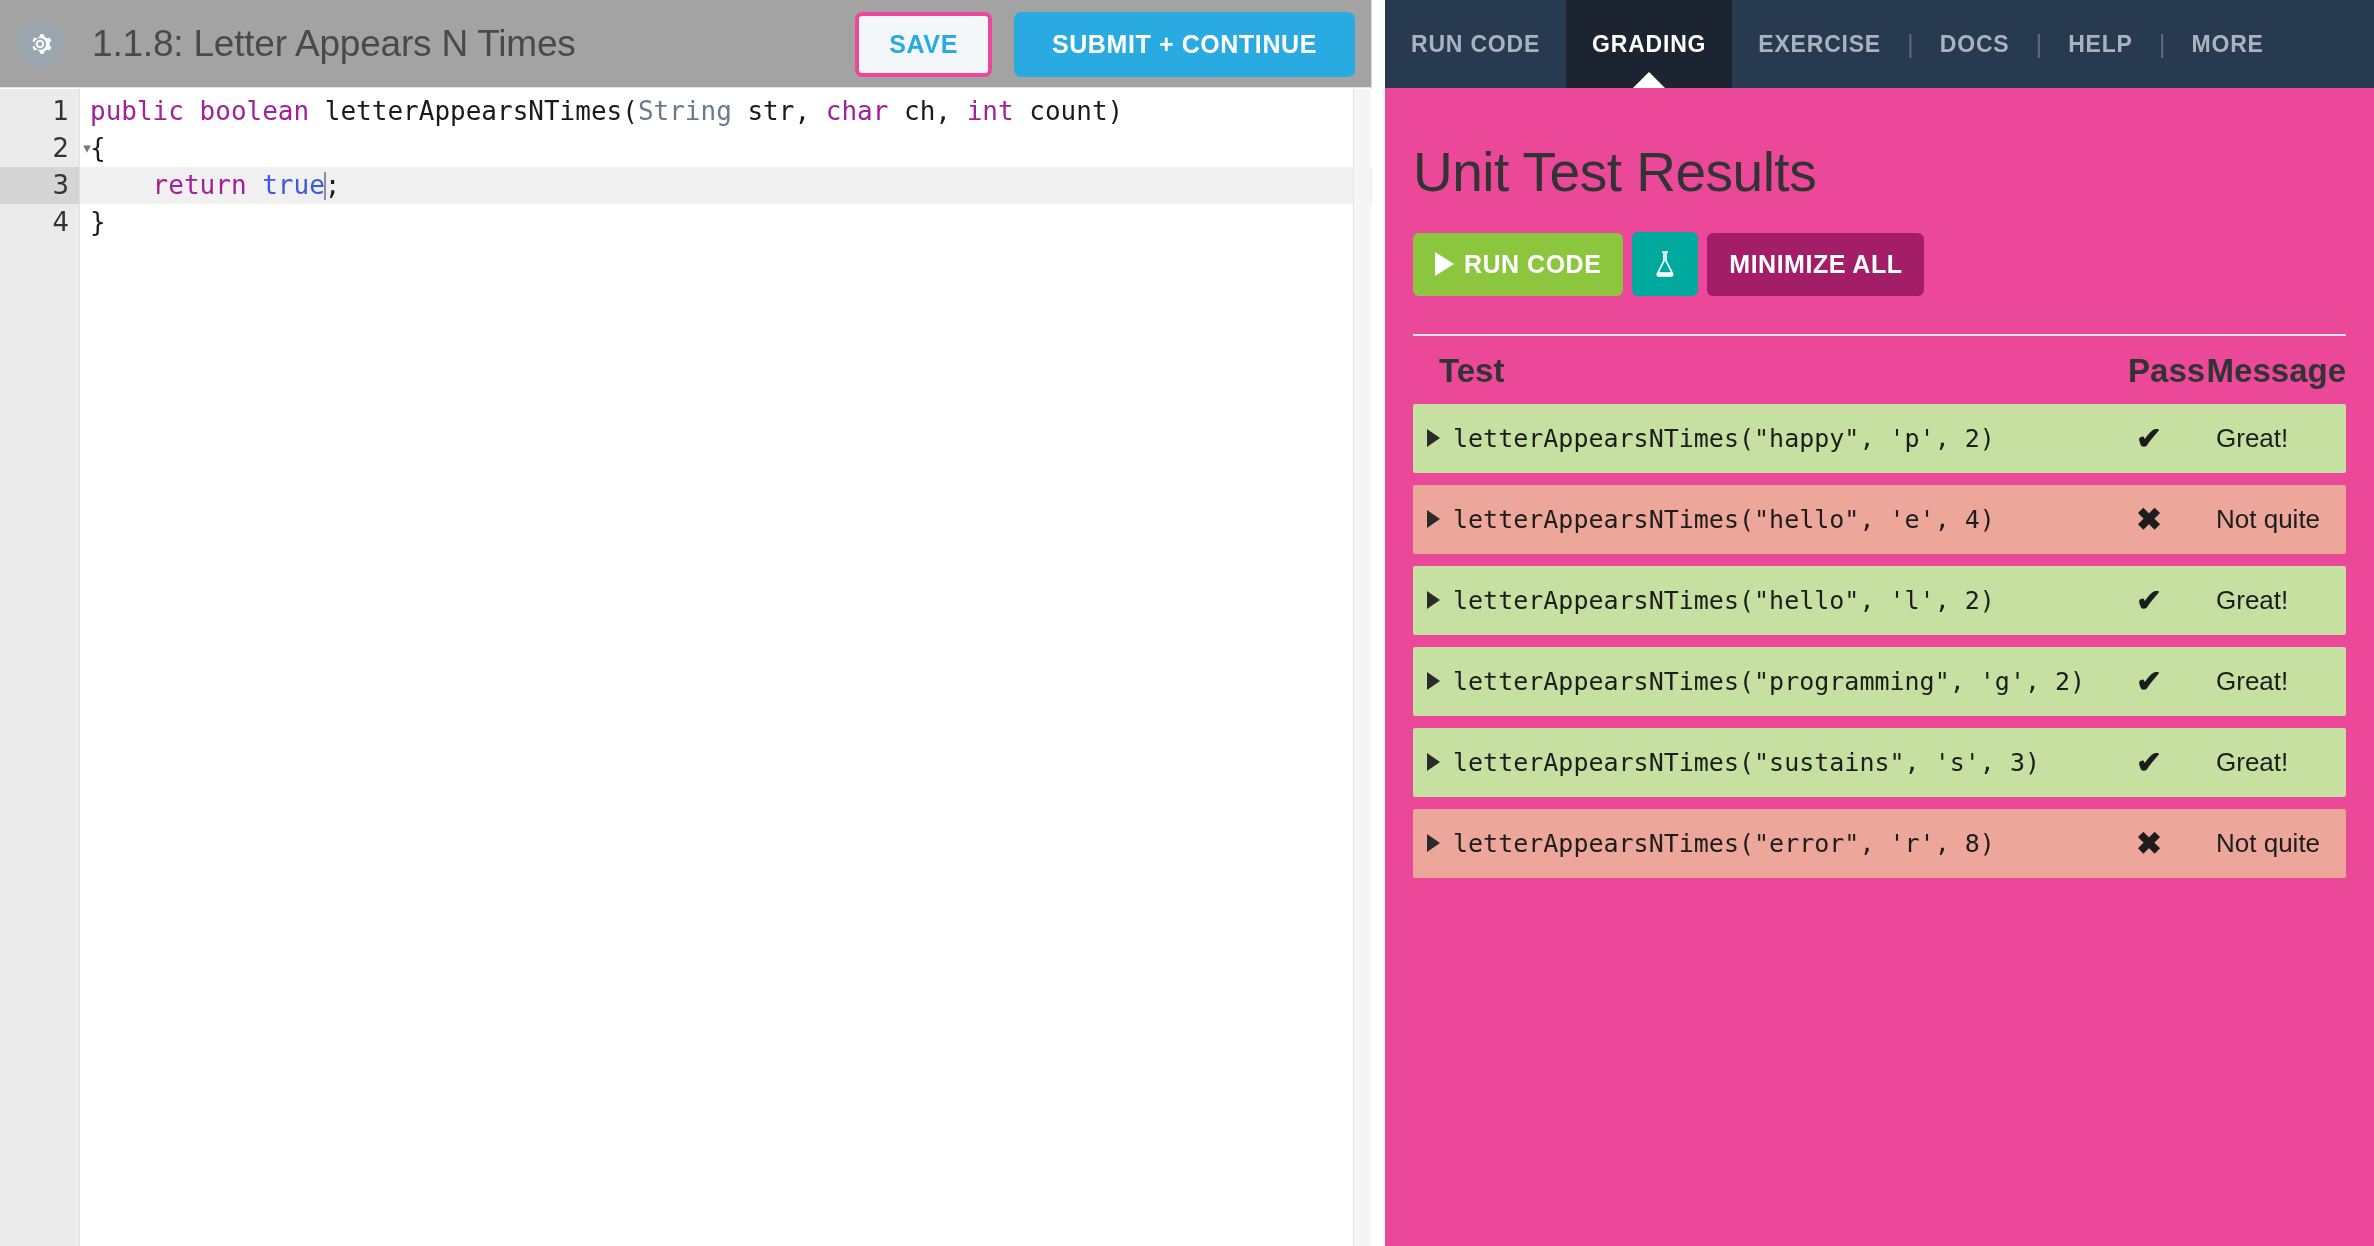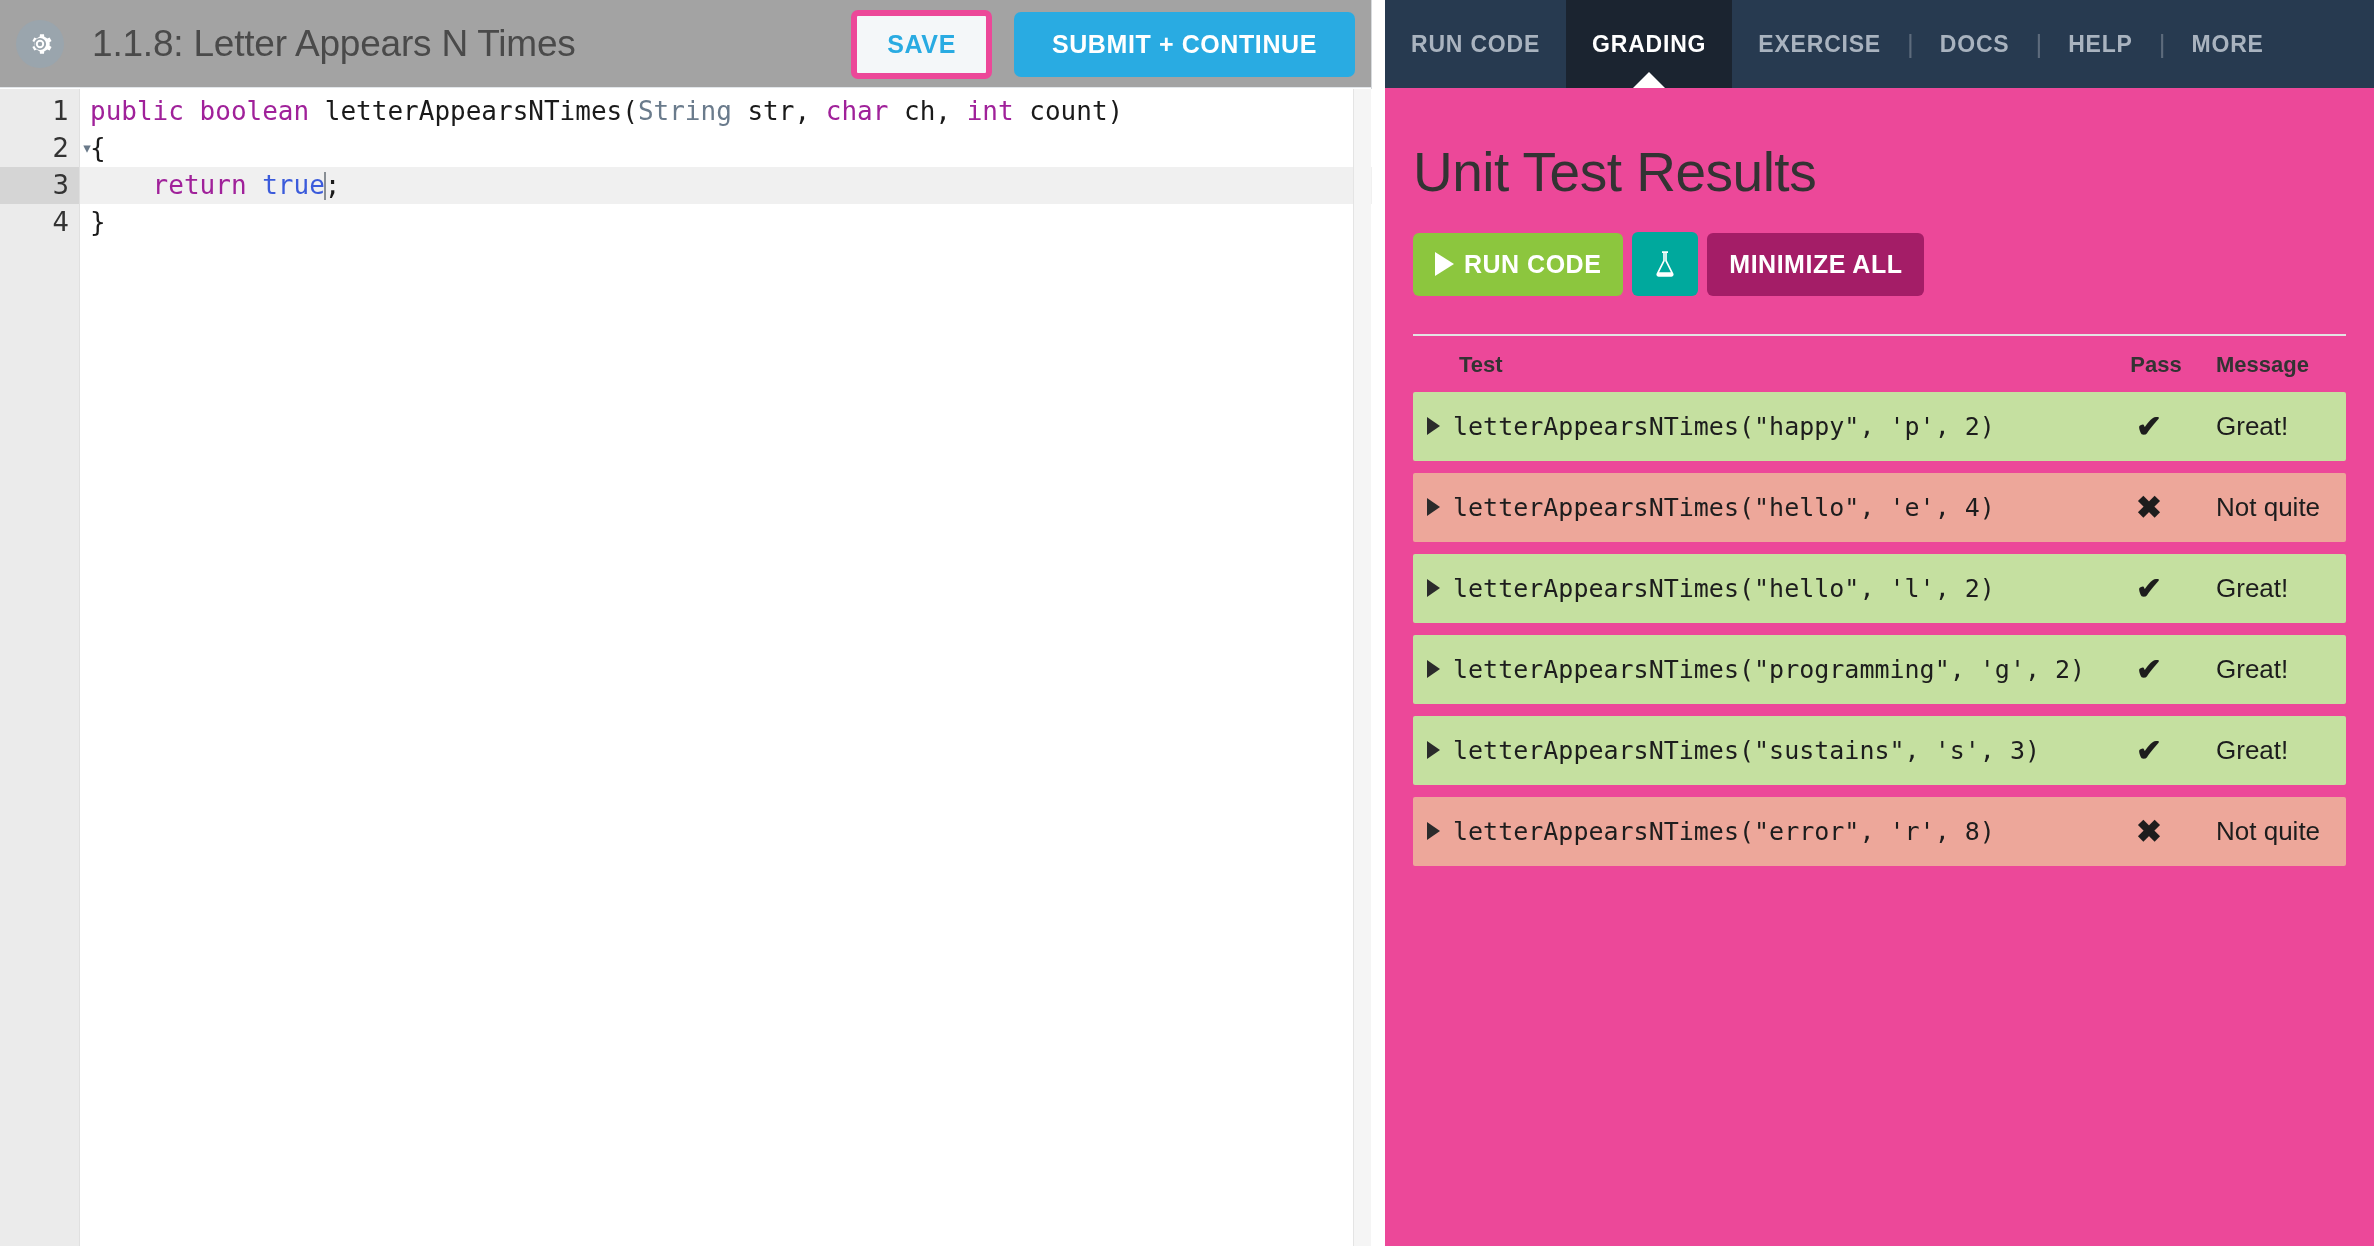--- a/index.html
+++ b/index.html
@@ -47,21 +47,21 @@
     white-space: nowrap;
     letter-spacing: -0.2px;
   }
 
   #header-actions {
     position: absolute; right: 16px; top: 0; height: 88px;
     display: flex; align-items: center; gap: 22px;
   }
   #save-button {
     background: #f4f7f9;
-    border: 6px solid #ec4899;
+    border: 4px solid #ec4899;
     color: #29abe2;
     border-radius: 7px;
     font-size: 25px;
     font-weight: 700;
     letter-spacing: 0.6px;
     padding: 14px 30px;
     cursor: pointer;
     font-family: "Liberation Sans", sans-serif;
   }
   #submit-button {
@@ -226,23 +226,22 @@
   #flask-btn svg { width: 26px; height: 30px; display: block; }
 
   
   #results-table { width: 100%; }
   #table-head {
     display: flex; align-items: flex-end;
     border-top: 2px solid #e3e3e3;
     padding: 16px 0 14px 26px;
   }
   .th {
-    font-size: 22px; font-weight: 700; color: #333333;
-    font-family: "Liberation Sans", sans-serif;
-    margin-left: 20px;
+    font-size: 33px; font-weight: 700; color: #333333;
+    font-family: "Liberation Sans", sans-serif;
   }
   .th-test    { flex: 1 1 auto; }
   .th-pass    { flex: 0 0 80px; text-align: center; }
   .th-message { flex: 0 0 130px; text-align: left; }
 
   .result-row {
     display: flex; align-items: flex-start;
     padding: 14px 0 14px 14px;
     margin-bottom: 12px;
     border-radius: 2px;

